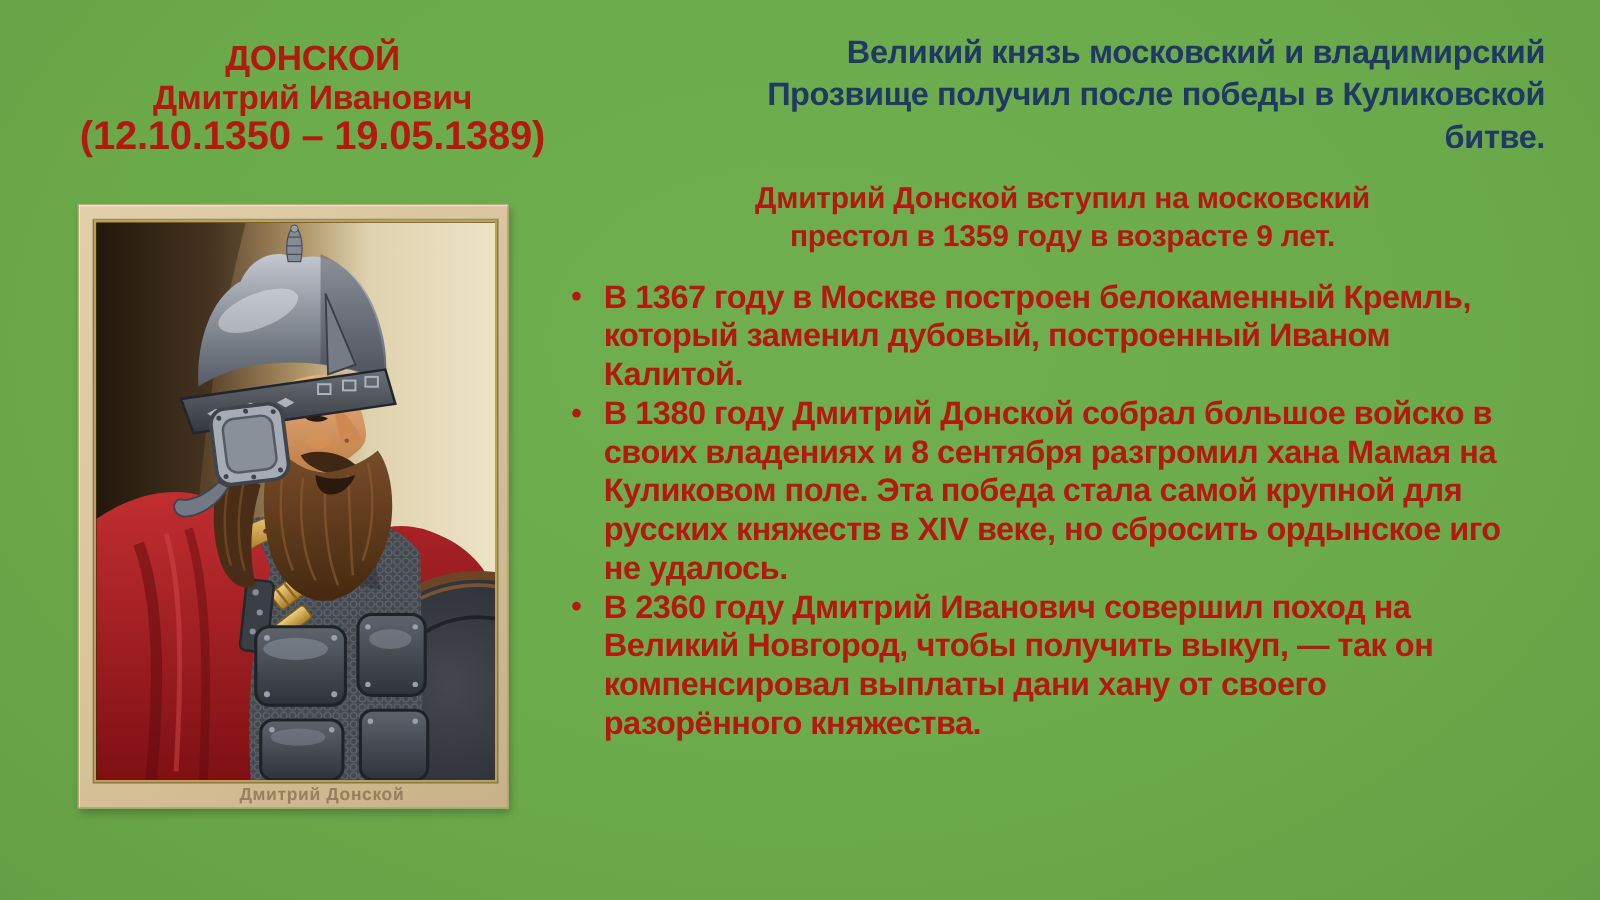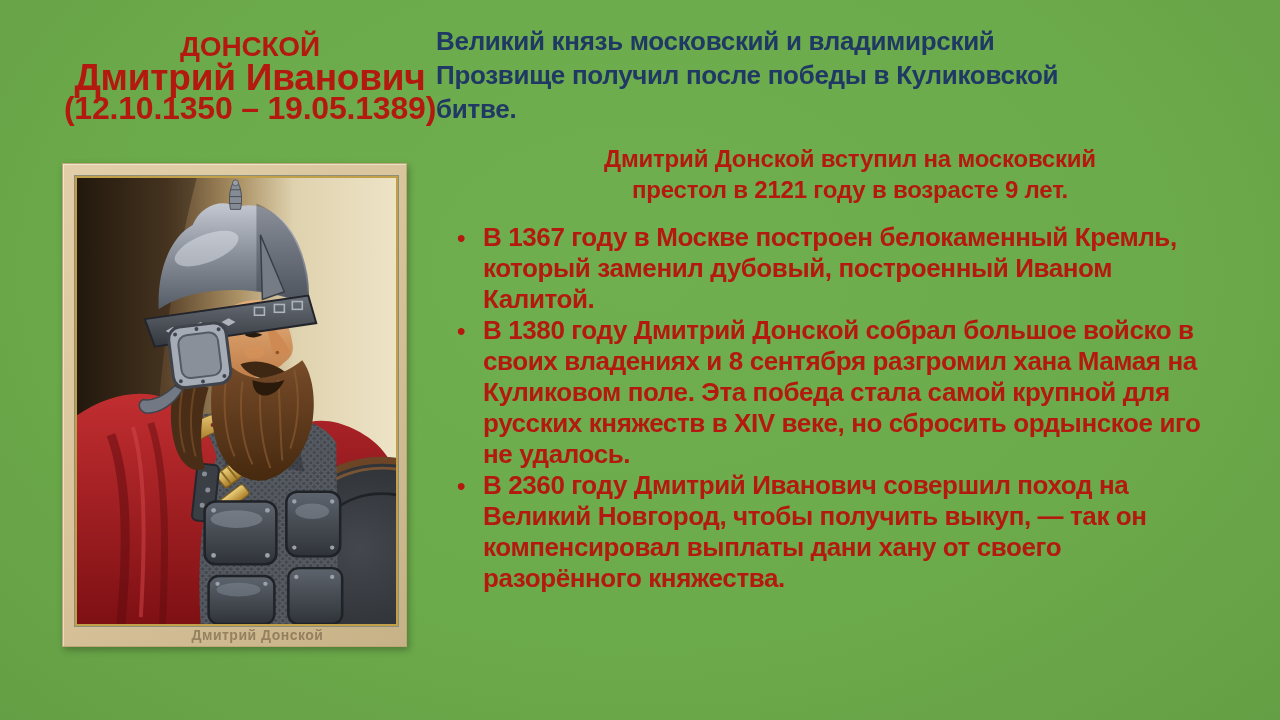--- a/index.html
+++ b/index.html
@@ -15,21 +15,21 @@
     overflow: hidden;
   }
 
   
   .title-block {
     position: absolute; left: 50px; top: 31px; width: 400px;
     text-align: center; color: #B4190F; font-weight: bold;
     letter-spacing: -0.2px;
   }
   .title-main  { font-size: 28px; line-height: 32px; }
-  .title-name  { font-size: 37px; line-height: 30px; }
+  .title-name  { font-size: 27px; line-height: 30px; }
   .title-dates { font-size: 32px; line-height: 30px; }
 
   
   .portrait-frame {
     position: absolute; left: 62px; top: 163px;
     width: 345px; height: 484px; box-sizing: border-box;
     background: linear-gradient(135deg, #E2CFA9 0%, #D9C49C 45%, #C7B187 100%);
     border: 1px solid #BFA878;
     box-shadow: 2px 3px 7px rgba(0,0,0,0.28), inset 1px 1px 0 rgba(255,255,255,0.45);
     padding: 12px 12px 24px 12px;
@@ -42,22 +42,22 @@
   }
   .painting svg { display: block; width: 100%; height: 100%; }
   .portrait-caption {
     position: absolute; left: 0; right: 0; bottom: 3px;
     text-align: center; font-size: 14px; font-weight: bold;
     color: rgba(92, 74, 48, 0.5); letter-spacing: 0.5px; padding-left: 46px;
   }
 
   
   .lead-text {
-    position: absolute; left: 436px; top: 24px; width: 780px;
-    text-align: left; color: #1F3864; font-weight: bold;
+    position: absolute; left: 456px; top: 24px; width: 780px;
+    text-align: right; color: #1F3864; font-weight: bold;
     font-size: 26px; line-height: 34px;
     white-space: pre-line; letter-spacing: -0.3px;
   }
   .intro-text {
     position: absolute; left: 460px; top: 143px; width: 780px;
     text-align: center; color: #B4190F; font-weight: bold;
     font-size: 24px; line-height: 31px;
     white-space: pre-line; letter-spacing: -0.2px;
   }
   .facts-list {
@@ -289,21 +289,21 @@
       </svg>
     </div>
     <div class="portrait-caption">Дмитрий Донской</div>
   </div>
 
   <div class="lead-text">Великий князь московский и владимирский
 Прозвище получил после победы в Куликовской
 битве.</div>
 
   <div class="intro-text">Дмитрий Донской вступил на московский
-престол в 2121 году в возрасте 9 лет.</div>
+престол в 1359 году в возрасте 9 лет.</div>
 
   <ul class="facts-list">
     <li>В 1367 году в Москве построен белокаменный Кремль,
 который заменил дубовый, построенный Иваном
 Калитой.</li>
     <li>В 1380 году Дмитрий Донской собрал большое войско в
 своих владениях и 8 сентября разгромил хана Мамая на
 Куликовом поле. Эта победа стала самой крупной для
 русских княжеств в XIV веке, но сбросить ордынское иго
 не удалось.</li>

